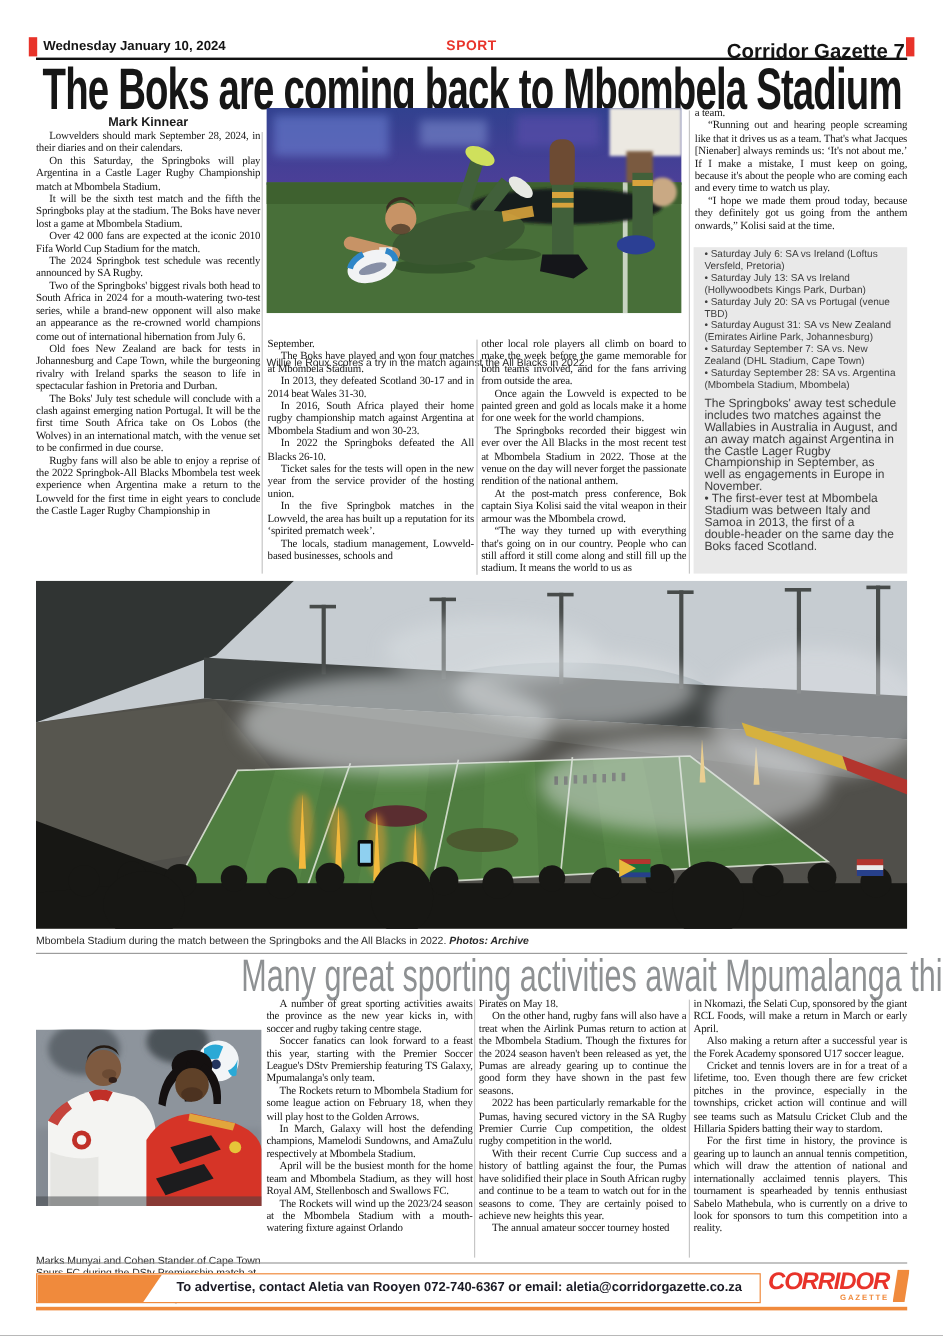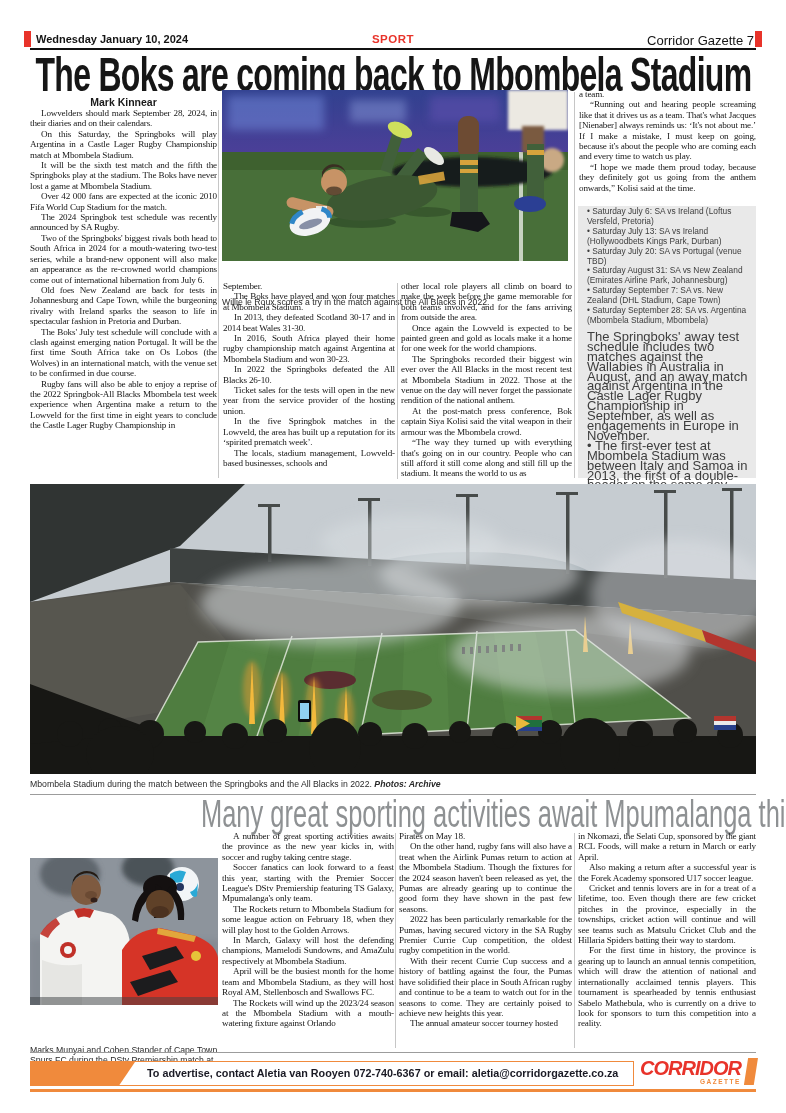--- a/index.html
+++ b/index.html
@@ -5,21 +5,21 @@
   html,body{margin:0;padding:0;background:#888;}
   .page{position:relative;width:786px;height:1113px;margin:0 auto;background:#ffffff;
         font-family:"Liberation Sans",sans-serif;overflow:hidden;color:#141414;}
 
   
   .corner-mark{position:absolute;top:31px;width:7px;height:16px;background:#e8332a;}
   .corner-mark.left{left:24px;} .corner-mark.right{left:755px;}
   .h-date{position:absolute;left:36px;top:33px;font-size:11px;font-weight:bold;}
   .h-section{position:absolute;left:30px;top:33px;width:726px;text-align:center;
              font-size:11.5px;font-weight:bold;color:#e8332a;letter-spacing:.5px;}
-  .h-edition{position:absolute;right:32px;top:33px;font-size:13px;font-weight:normal;}
+  .h-edition{position:absolute;right:32px;top:33px;font-size:17px;font-weight:bold;}
   .h-rule{position:absolute;left:30px;top:48px;width:726px;height:2px;background:#111;}
 
   
   .headline1{position:absolute;left:30px;top:51px;width:726px;height:44px;display:flex;justify-content:center;}
   .h1-inner{font-size:47px;line-height:43px;font-weight:bold;letter-spacing:-1px;color:#161616;
             white-space:nowrap;transform:scale(.68,1.04);transform-origin:center top;}
   .byline{position:absolute;left:30px;top:96px;width:187px;text-align:center;
           font-size:10.5px;font-weight:bold;color:#1a1a1a;}
   .headline2{position:absolute;left:40px;top:796px;width:726px;height:36px;display:flex;justify-content:flex-start;}
   .h2-inner{font-size:38px;line-height:36px;font-weight:normal;color:#8e9193;
@@ -37,21 +37,21 @@
   .caption{position:absolute;font-size:8.7px;line-height:10.2px;color:#2a2a2a;}
   .credit{font-weight:bold;font-style:italic;}
   .credit-block{display:block;font-weight:bold;font-style:italic;}
 
   
   .sched-box{position:absolute;left:578px;top:206px;width:178px;height:272px;background:#e9e9e9;box-sizing:border-box;}
   .sched-title{background:#e8332a;color:#fff;font-weight:bold;font-size:9.6px;line-height:11.6px;
                margin:4px;padding:3px 6px;}
   .sched-body{padding:1px 8px 6px 9px;font-size:8.35px;line-height:9.9px;color:#3d3d3d;}
   .sched-body .sched-item{margin:0;}
-  .sched-note{padding:0 8px 0 9px;font-size:13px;line-height:9.9px;color:#3d3d3d;}
+  .sched-note{padding:0 8px 0 9px;font-size:10px;line-height:9.9px;color:#3d3d3d;}
 
   .hdivider{position:absolute;left:30px;width:726px;height:1px;background:#9c9c9c;}
 
   
   .foot-bar{position:absolute;left:30px;top:1061px;width:604px;height:25px;border:1.5px solid #f08a3c;
             box-sizing:border-box;background:#fff;}
   .foot-flag{position:absolute;left:0;top:0;bottom:0;width:104px;background:#f08a3c;
              clip-path:polygon(0 0,100% 0,85% 100%,0 100%);}
   .foot-text{position:absolute;left:116px;top:0;line-height:22px;font-size:10.8px;font-weight:bold;
              color:#1a1a24;white-space:nowrap;}

